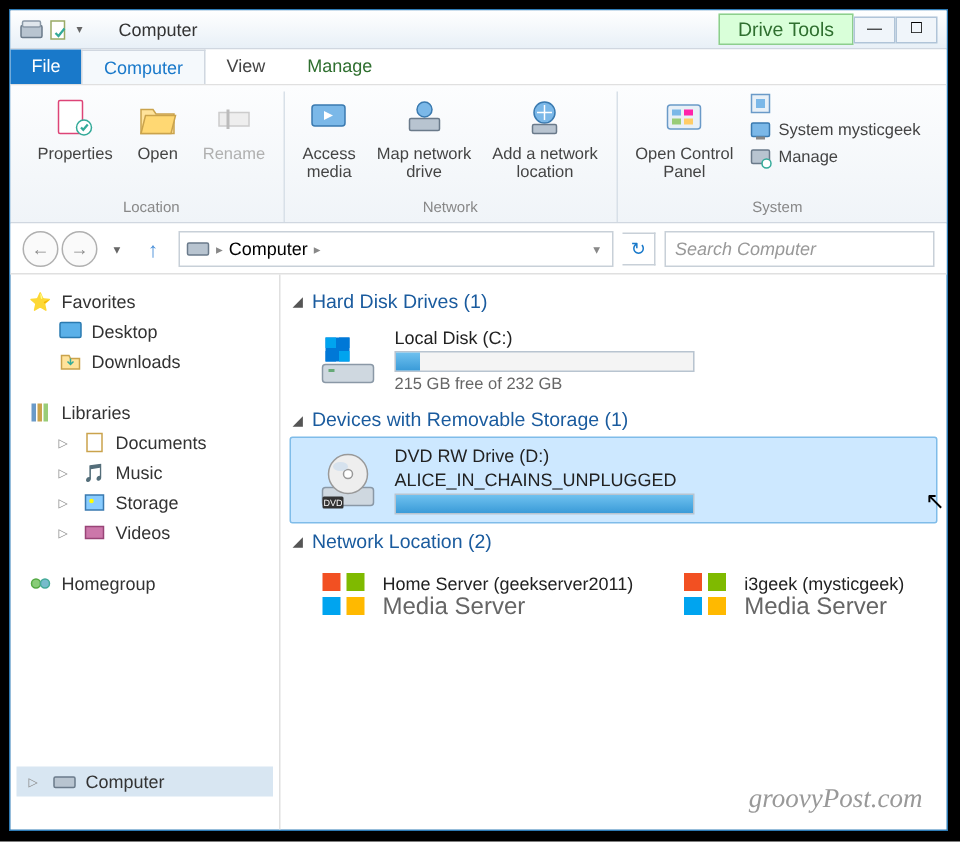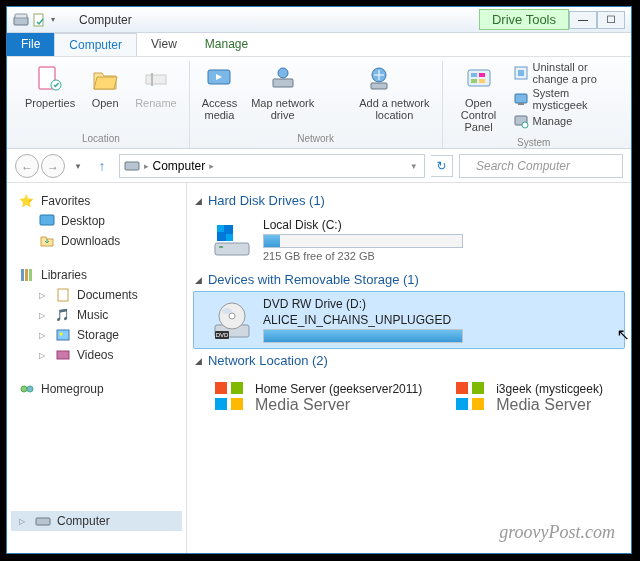--- a/index.html
+++ b/index.html
@@ -26,21 +26,21 @@
 .syslist { display:flex; flex-direction:column; gap:2px; font-size:11px; color:#444;}
 .syslist div { display:flex; align-items:center; gap:4px; cursor:pointer;}
 .addrbar { height:34px; background:#fff; border-bottom:1px solid #e0e0e0; display:flex; align-items:center; padding:0 8px; gap:6px;}
 .navbtns { display:flex; gap:2px;}
 .circ { width:24px; height:24px; border:1px solid #b0b0b0; border-radius:50%; display:flex; align-items:center; justify-content:center; font-size:12px; color:#888; cursor:pointer; background:#fafafa;}
 .drop-arrow { width:14px; height:20px; display:flex; align-items:center; justify-content:center; font-size:9px; color:#666; cursor:pointer;}
 .up-arrow { width:22px; height:22px; display:flex; align-items:center; justify-content:center; color:#4a90d9; font-size:14px; cursor:pointer;}
 .breadcrumb { flex:1; height:24px; border:1px solid #c8d0d8; display:flex; align-items:center; padding:0 4px; font-size:12px;}
 .breadcrumb .chev { color:#888; padding:0 4px; font-size:9px;}
 .refresh { width:22px; height:22px; border:1px solid #c8d0d8; border-left:none; display:flex; align-items:center; justify-content:center; color:#1979ca; font-size:12px; cursor:pointer;}
-.search { width:164px; height:24px; border:1px solid #c8d0d8; padding:0 16px; font-size:12px; color:#999; font-style:italic; display:flex; align-items:center;}
+.search { width:180px; height:24px; border:1px solid #c8d0d8; padding:0 6px; font-size:12px; color:#999; font-style:italic; display:flex; align-items:center;}
 .body { display:flex; height:calc(100% - 176px);}
 .nav { width:180px; border-right:1px solid #e0e0e0; padding:8px 4px; font-size:12px; overflow:hidden; display:flex; flex-direction:column;}
 .nav-section { margin-bottom:14px;}
 .nav-head { display:flex; align-items:center; gap:6px; padding:2px 8px; color:#333; cursor:pointer;}
 .nav-item { display:flex; align-items:center; gap:6px; padding:2px 8px 2px 28px; color:#333; cursor:pointer;}
 .nav-item.selected { background:#d8e6f2;}
 .nav .expand { font-size:8px; color:#888; width:10px;}
 .nav .nico { width:16px; height:16px; display:inline-flex; align-items:center; justify-content:center;}
 .content { flex:1; padding:6px 6px; font-size:12px; overflow:hidden;}
 .group-head { font-size:13px; color:#1a5b9e; padding:4px 2px; display:flex; align-items:center; gap:6px; cursor:pointer;}
@@ -156,21 +156,21 @@
 drive</span>
         </div>
         <div class="rbtn">
           <span class="ico">
               <svg width="28" height="28">
                 <circle cx="14" cy="10" r="7" fill="#7bb8e8" stroke="#3a7ab0"></circle>
                 <path d="M14 5 v10 M9 10 h10" stroke="#fff" stroke-width="1"></path>
                 <rect x="6" y="18" width="16" height="6" rx="1" fill="#b8c4d0" stroke="#6a7a8a"></rect>
               </svg>
             </span>
-          <span style="white-space:pre-line;text-align:center;margin-left:31px;">Add a network
+          <span style="white-space:pre-line;text-align:center;">Add a network
 location</span>
         </div>
       </div>
       <div class="rgroup-label">Network</div>
     </div>
 
     <div class="rgroup" style="flex:1;">
       <div class="rbtns" style="width:100%;">
         <div class="rbtn">
           <span class="ico">
@@ -186,21 +186,20 @@
 Panel</span>
         </div>
         <div class="syslist">
           <div>
               <span>
                 <svg width="16" height="16">
                   <rect x="2" y="2" width="12" height="12" fill="#e8f0f7" stroke="#6a9ac8"></rect>
                   <rect x="5" y="5" width="6" height="6" fill="#7bb8e8"></rect>
                 </svg>
               </span>
-              <span>Uninstall or change a pro</span>
             </div>
           <div>
               <span>
                 <svg width="16" height="16">
                   <rect x="2" y="3" width="12" height="9" rx="1" fill="#7bb8e8" stroke="#3a7ab0"></rect>
                   <rect x="5" y="12" width="6" height="2" fill="#888"></rect>
                 </svg>
               </span>
               <span>System mysticgeek</span>
             </div>

